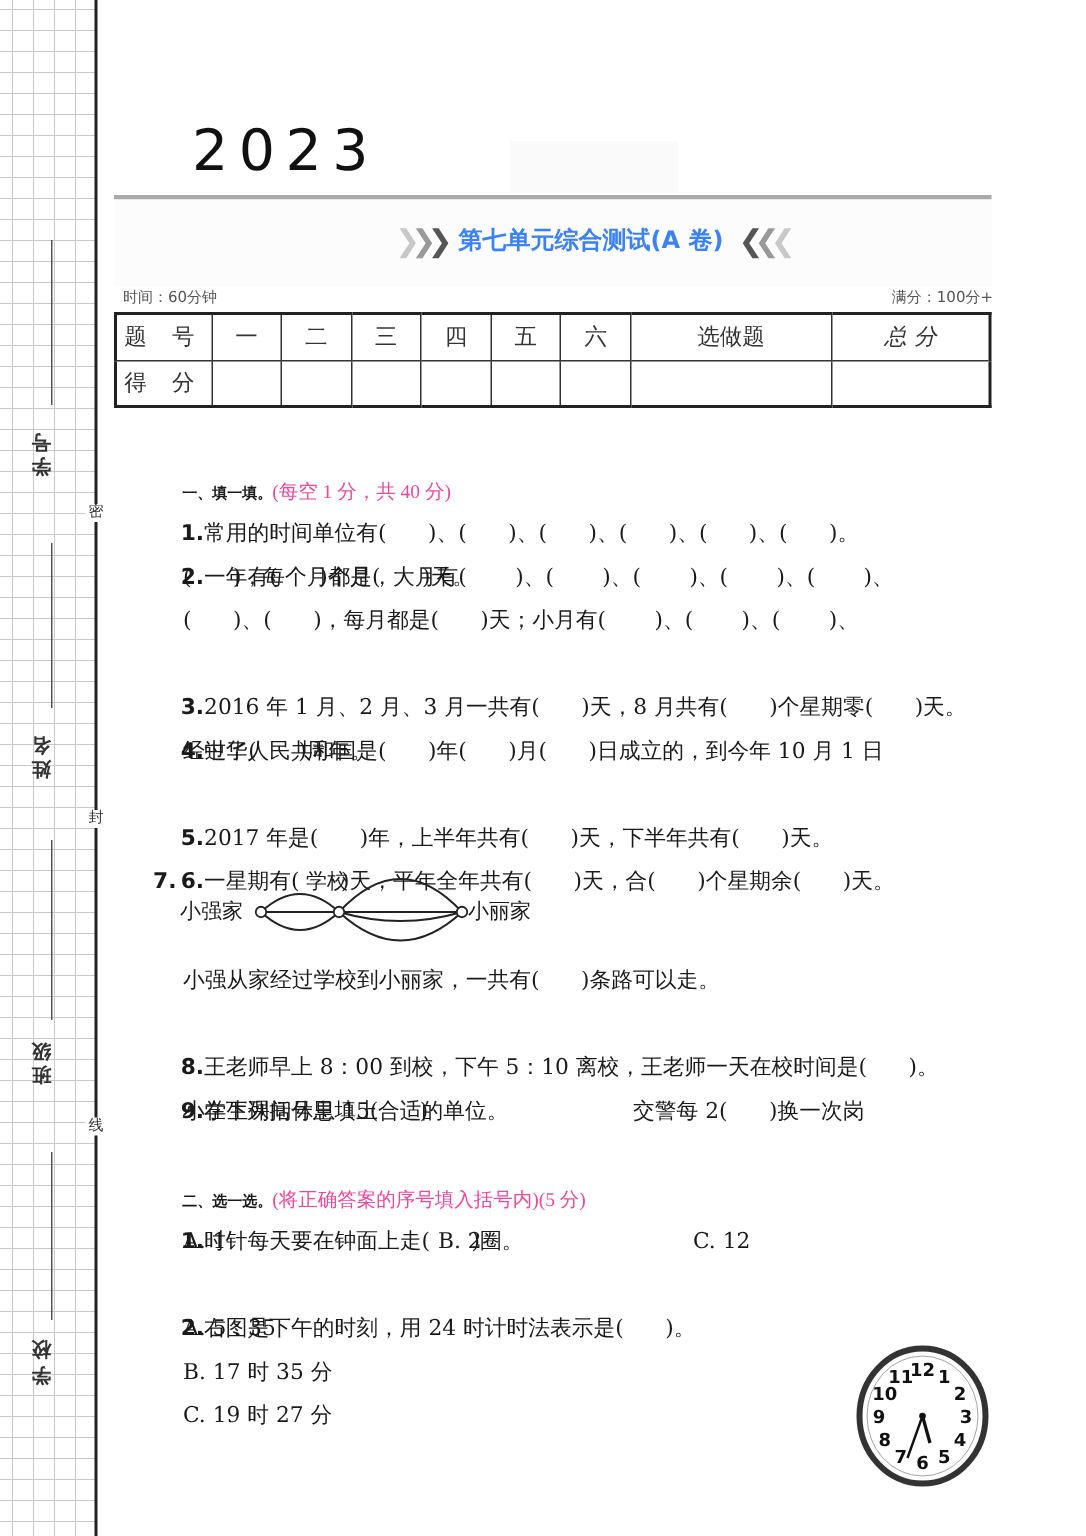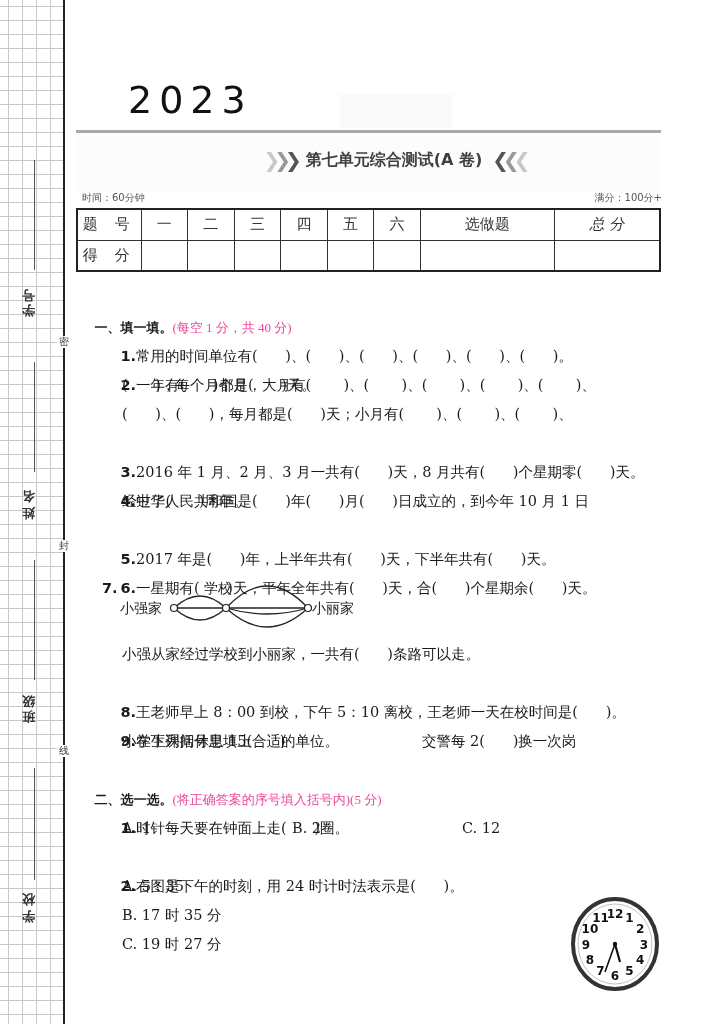--- a/index.html
+++ b/index.html
@@ -34,38 +34,38 @@
   .gray-box { position: absolute; left: 340px; top: 94px; width: 112px; height: 34px; background: #fafafa; }
   .top-rule { position: absolute; left: 76px; top: 130px; width: 585px; height: 3px; background: #a9a9a9; }
   .title-band { position: absolute; left: 76px; top: 133px; width: 585px; height: 58px; background: #fcfcfc; }
   .title-row { position: absolute; left: 0; right: 0; top: 148px; display: flex; justify-content: center; align-items: center; gap: 10px; padding-left: 64px; }
   .chev { font-family: "DejaVu Sans", sans-serif; font-size: 20px; font-weight: bold; letter-spacing: -6px; }
   .chev span:nth-child(1) { color: #c8c8c8; }
   .chev span:nth-child(2) { color: #999; }
   .chev span:nth-child(3) { color: #555; }
   .chev.left span:nth-child(1) { color: #555; }
   .chev.left span:nth-child(3) { color: #c8c8c8; }
-  .title { font-family: "DejaVu Sans", sans-serif; font-size: 16px; font-weight: bold; color: #404040; }
+  .title { font-family: "DejaVu Sans", sans-serif; font-size: 16px; font-weight: bold; color: #3b82f6; }
 
   .meta { position: absolute; top: 191px; font-size: 10px; color: #555; font-family: "DejaVu Sans", sans-serif; }
   .meta.left { left: 82px; }
   .meta.right { right: 62px; }
 
   
   table.score { position: absolute; left: 76px; top: 208px; width: 585px; border-collapse: collapse; font-size: 15px; }
   table.score td { border: 1px solid #333; height: 31px; text-align: center; color: #333; }
   table.score tr:first-child td { border-top: 2px solid #222; }
   table.score tr:last-child td { border-bottom: 2px solid #222; }
   table.score td:first-child { border-left: 2px solid #222; width: 64px; letter-spacing: 6px; }
   table.score td:last-child { border-right: 2px solid #222; font-style: italic; }
 
   
   .content { position: absolute; left: 76px; top: 284px; width: 590px; font-size: 14.5px; line-height: 29px; }
   .line { white-space: pre; height: 29px; }
-  .sec { font-family: "DejaVu Sans", sans-serif; font-weight: bold; font-size: 13px; }
+  .sec { font-family: "DejaVu Sans", sans-serif; font-weight: bold; font-size: 10px; margin-left: 27px; }
   .sec-note { font-size: 13px; color: #ec4899; font-weight: normal; font-family: Liberation Serif, serif; }
   .ind1 { padding-left: 26px; }
   .ind2 { padding-left: 46px; }
   .qn { font-weight: bold; font-family: "DejaVu Sans", sans-serif; }
   .two-col { display: flex; }
   .two-col > span:first-child { width: 300px; }
   .opts { display: flex; padding-left: 46px; }
   .opts span { width: 170px; }
   .opts span:last-child { width: auto; padding-left: 0; }
 

